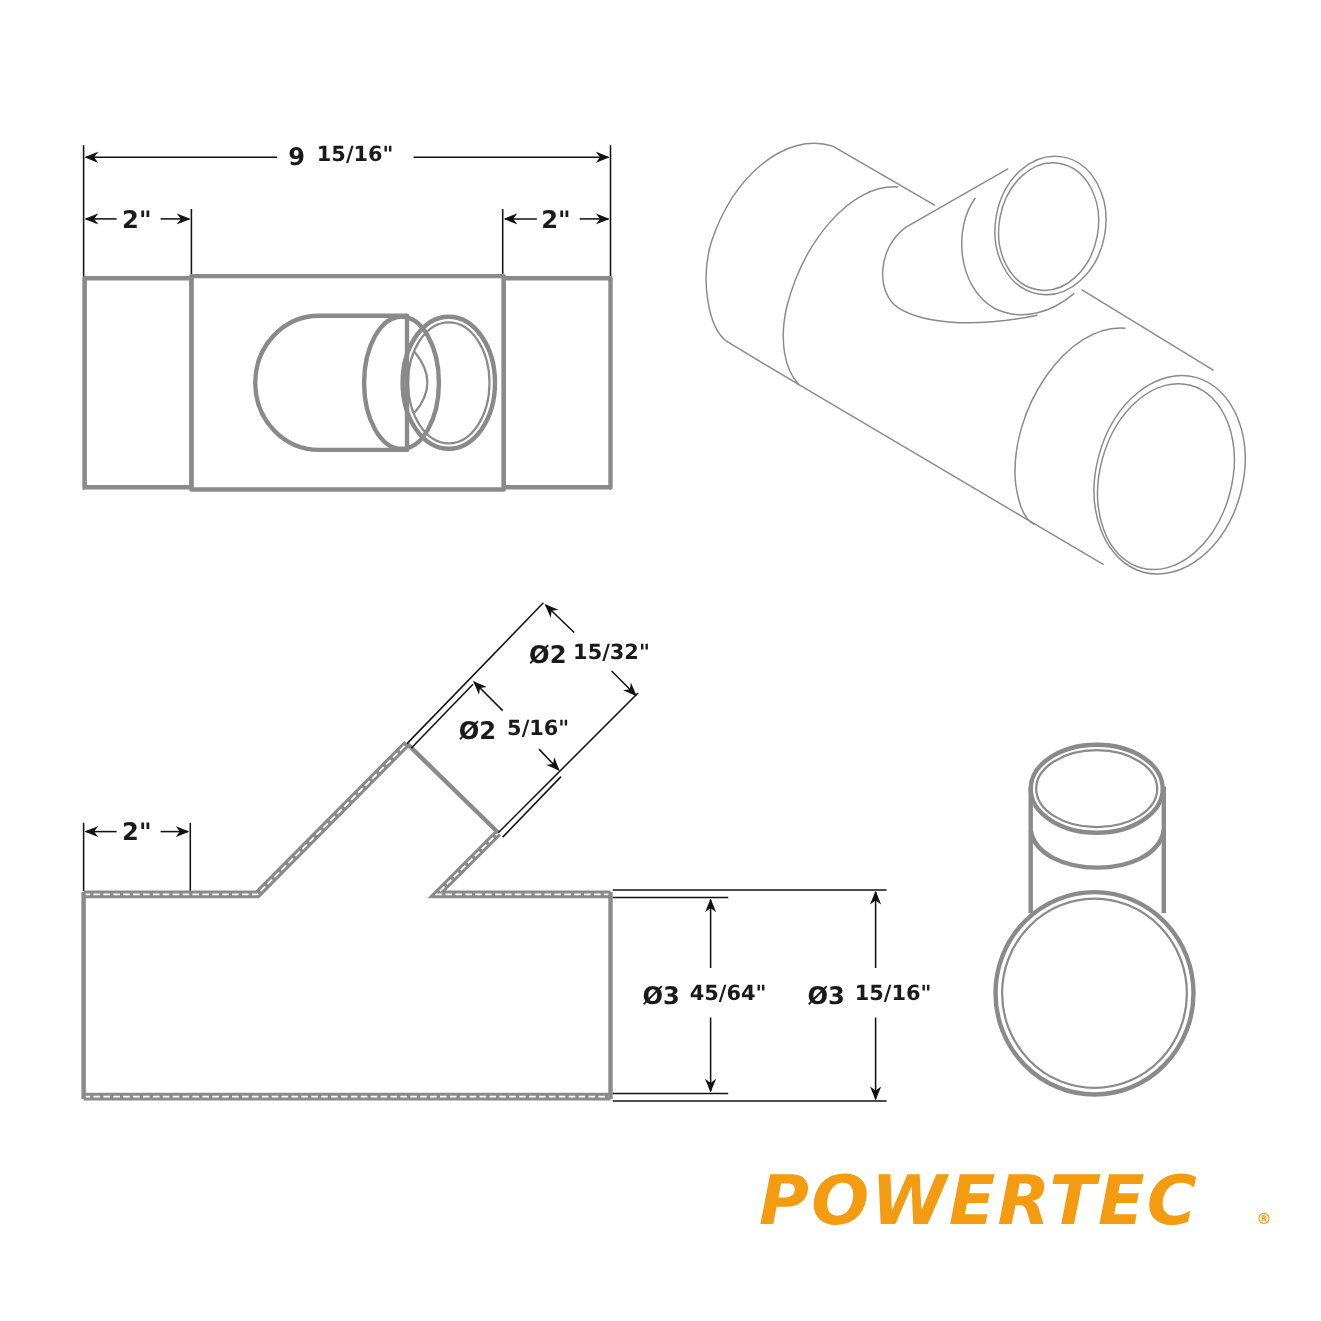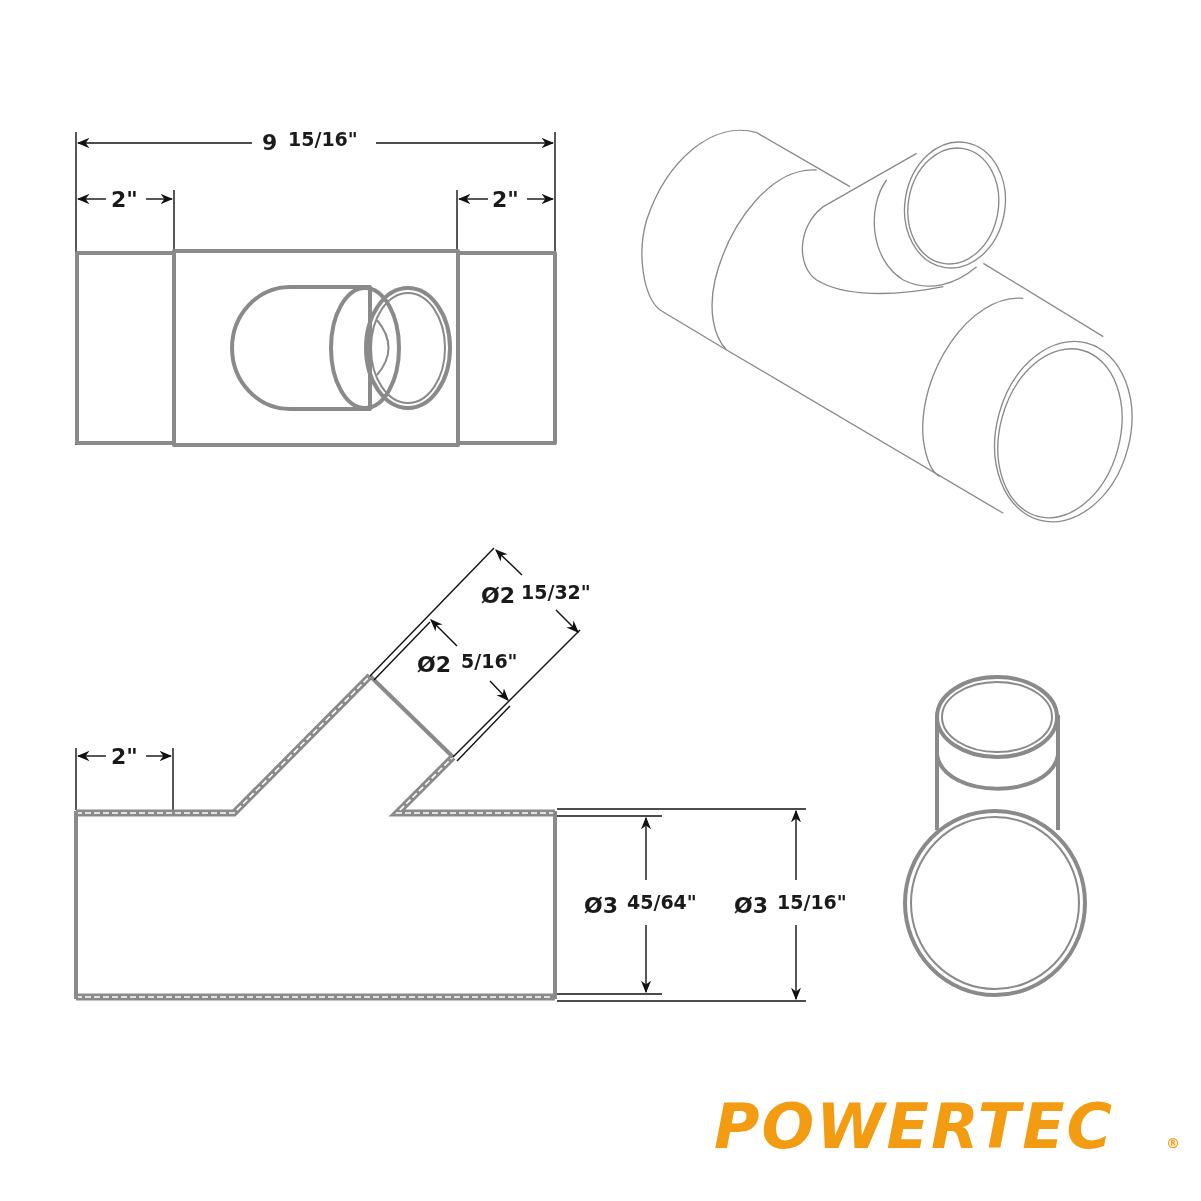--- a/index.html
+++ b/index.html
@@ -4,21 +4,21 @@
 <style>
   html, body { margin: 0; padding: 0; background: #ffffff; }
   body { width: 1201px; height: 1201px; position: relative; overflow: hidden; }
   .canvas { position: absolute; left: 0; top: 0; width: 1201px; height: 1201px; }
   svg text { font-family: "DejaVu Sans", sans-serif; font-weight: bold; fill: #1a1a1a; }
   .dim { stroke: #111; stroke-width: 1.4; fill: none; }
   .part { stroke: #8a8a8a; stroke-width: 4; fill: none; stroke-linejoin: round; }
   .part-thin { stroke: #8a8a8a; stroke-width: 2; fill: none; }
   .wall { stroke: #8a8a8a; stroke-width: 7; fill: none; }
   .wall-hatch { stroke: #ffffff; stroke-width: 1.6; fill: none; stroke-dasharray: 6 3; }
-  .logo { position: absolute; left: 690px; top: 1098px; margin-left: 24px; }
+  .logo { position: absolute; left: 690px; top: 1063px; }
 </style>
 </head>
 <body>
 
 <svg class="canvas" width="1201" height="1201" viewBox="0 0 1201 1201" xmlns="http://www.w3.org/2000/svg">
   <defs>
     <marker id="arr" viewBox="0 0 10 10" refX="9" refY="5" markerWidth="9" markerHeight="9" orient="auto-start-reverse">
       <path d="M0,1 L10,5 L0,9 L3,5 Z" fill="#111"></path>
     </marker>
   </defs>

